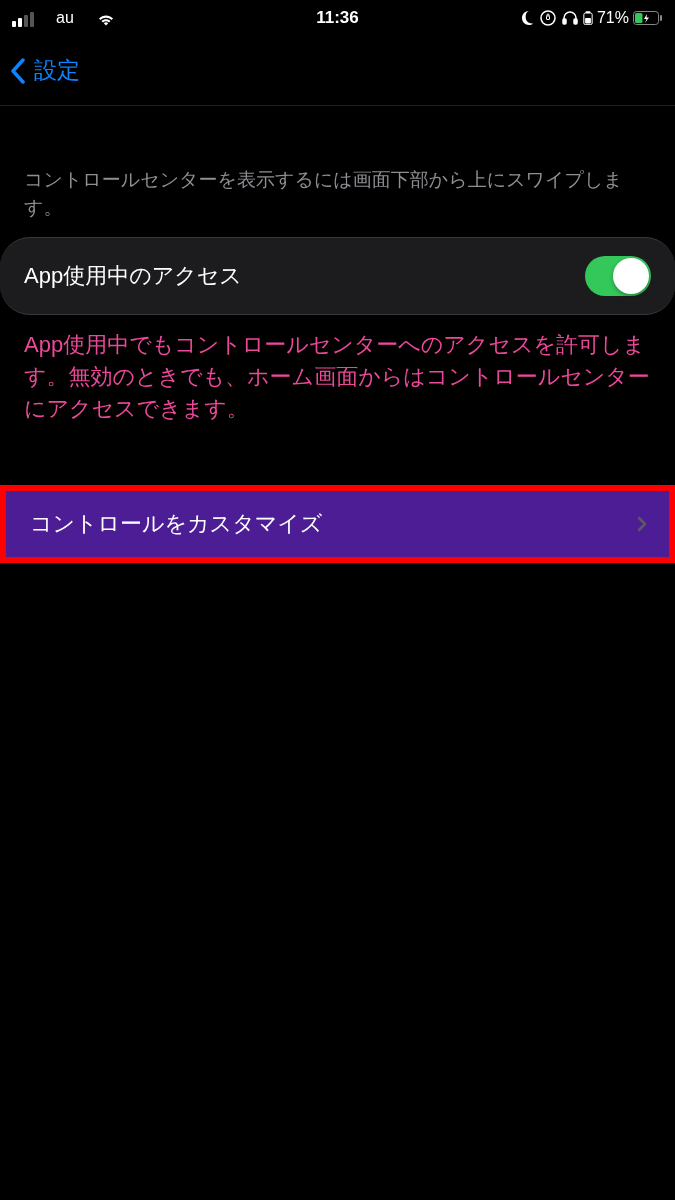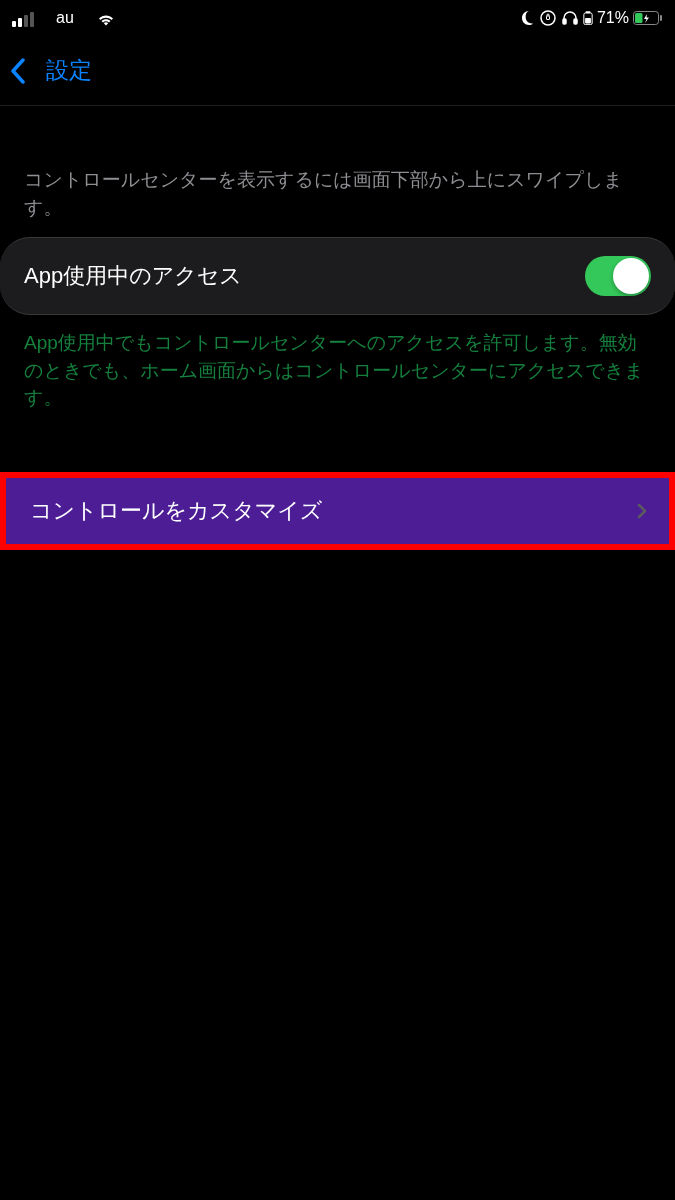--- a/index.html
+++ b/index.html
@@ -74,21 +74,21 @@
       align-items: center;
       padding: 0 10px;
       position: relative;
       border-bottom: 1px solid #1c1c1c;
     }
     .back-button {
       display: flex;
       align-items: center;
       color: #0a84ff;
       font-size: 23px;
-      gap: 20px;
+      gap: 8px;
       z-index: 2;
     }
     .chevron-left {
       width: 16px;
       height: 26px;
     }
     .nav-title {
       position: absolute;
       left: 50%;
       transform: translateX(-50%);
@@ -128,22 +128,22 @@
       height: 36px;
       border-radius: 50%;
       background: #ffffff;
       position: absolute;
       top: 2px;
       right: 2px;
       box-shadow: 0 2px 4px rgba(0,0,0,0.3);
     }
     .section-footer {
       padding: 14px 24px 8px;
-      color: #15803d;
-      font-size: 19px;
+      color: #ec4899;
+      font-size: 22px;
       line-height: 1.45;
     }
     .highlight-wrap {
       border: 6px solid #ff0000;
       margin-top: 52px;
     }
     .row-nav {
       background: #4c1d95;
       padding: 18px 22px 18px 24px;
       display: flex;
@@ -169,20 +169,21 @@
       <div class="signal-bar" style="height:6px"></div>
       <div class="signal-bar" style="height:9px"></div>
       <div class="signal-bar dim" style="height:12px"></div>
       <div class="signal-bar dim" style="height:15px"></div>
     </div>
     <span class="carrier">au</span>
     <svg class="wifi-icon" viewBox="0 0 20 15" fill="#ffffff">
       <path d="M10 13.5 L7.8 11.2 C9 10 11 10 12.2 11.2 Z M5.5 9 C8 6.5 12 6.5 14.5 9 L13 10.5 C11.3 8.8 8.7 8.8 7 10.5 Z M3 6.5 C6.9 2.6 13.1 2.6 17 6.5 L15.5 8 C12.5 5 7.5 5 4.5 8 Z"></path>
     </svg>
   </div>
+  <div class="status-center">11:36</div>
   <div class="status-right">
     <svg class="small-icon" viewBox="0 0 18 18" fill="#ffffff">
       <path d="M12 2 C8 2 5 5 5 9 C5 13 8 16 12 16 C13.5 16 15 15.5 16 14.5 C11 15 7.5 11 9 5 C9.5 3.5 10.5 2.5 12 2 Z"></path>
     </svg>
     <svg class="small-icon" viewBox="0 0 18 18" fill="none" stroke="#ffffff" stroke-width="1.5">
       <circle cx="9" cy="9" r="7"></circle>
       <path d="M9 6 L9 9 M7 8 L9 8 L11 8" fill="#ffffff" stroke="none"></path>
       <rect x="7.5" y="7" width="3" height="3.5" rx="0.5" fill="none" stroke="#ffffff" stroke-width="1"></rect>
       <path d="M8 7 L8 6 C8 5.4 8.4 5 9 5 C9.6 5 10 5.4 10 6 L10 7" stroke-width="1"></path>
     </svg>

